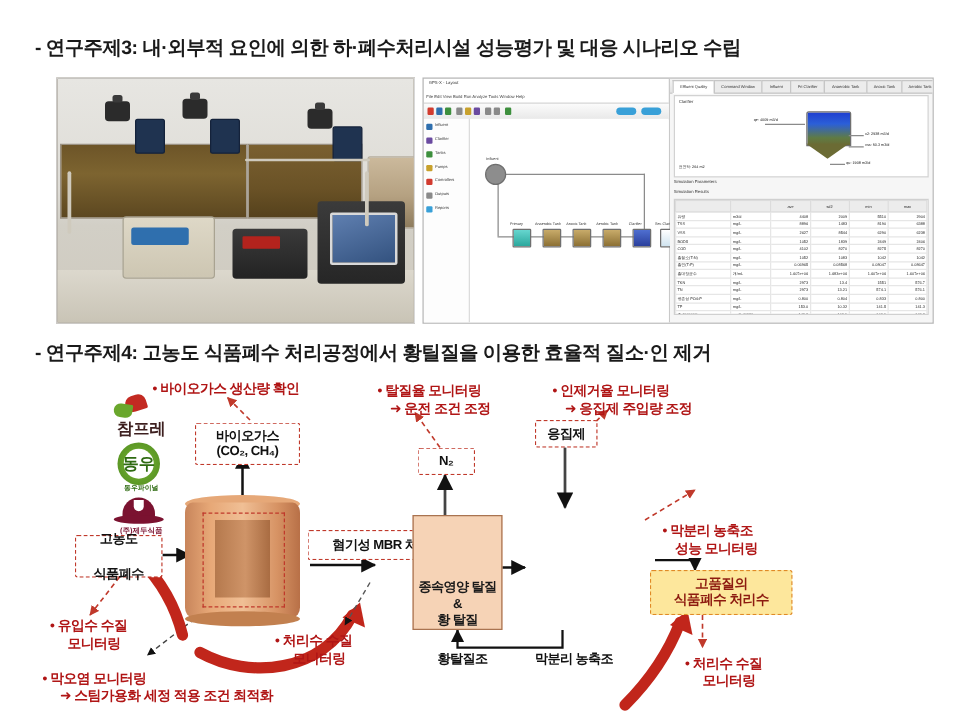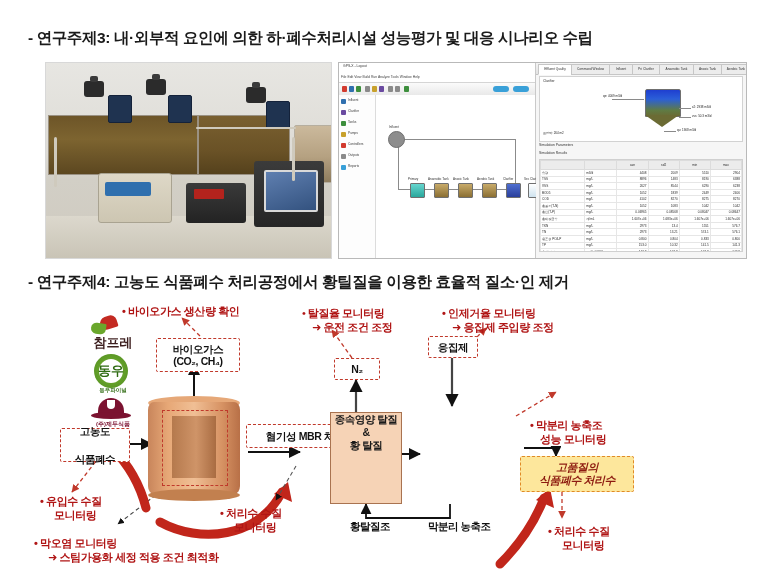--- a/index.html
+++ b/index.html
@@ -120,21 +120,21 @@
   }
   .ybox{
     position:absolute;border:1.6px dashed #e08a27;background:#fde79c;
     color:#8d1b10;font-weight:bold;font-size:11px;line-height:13.5px;
     text-align:center;display:flex;align-items:center;justify-content:center;
     letter-spacing:-0.5px;border-radius:2px;box-sizing:border-box;
   }
   .pbox{
     position:absolute;border:1.3px solid #a97350;background:#f6d3b6;
     color:#1a1a1a;font-weight:bold;font-size:10.5px;line-height:13px;
-    text-align:center;display:flex;align-items:center;justify-content:flex-start;
+    text-align:center;display:flex;align-items:center;justify-content:flex-end;
     letter-spacing:-0.5px;box-sizing:border-box;
   }
   .caption{position:absolute;font-weight:bold;font-size:10.5px;color:#111;
     letter-spacing:-0.5px;white-space:nowrap;}
 
   
   .reactor{position:absolute;left:148px;top:100px;width:92px;height:104px;}
   .reactor .shell{position:absolute;left:0;top:6px;width:92px;height:92px;
     background:linear-gradient(90deg,#c8855b 0%,#e7a877 22%,#f0bf95 50%,#d79364 80%,#b87047 100%);
     border-radius:6px/8px;}
@@ -504,21 +504,21 @@
     </div>
     <div class="logo" style="left:88px;top:102px;width:50px;height:36px;">
       <div class="lg3-hat"></div>
         <div class="lg3-notch"></div>
         <div class="lg3-brim"></div>
       <div class="logo-txt" style="top:22px;font-size:6px;color:#7b1230;">(주)제두식품</div>
     </div>
 
     <div class="note" style="left:122px;top:8px;">• 바이오가스 생산량 확인</div>
 
-    <div class="note" style="left:302px;top:10px;font-family:Liberation Serif, serif;">• 탈질율 모니터링</div>
+    <div class="note" style="left:302px;top:10px;">• 탈질율 모니터링</div>
     <div class="note" style="left:312px;top:24px;">➜ 운전 조건 조정</div>
 
     <div class="note" style="left:442px;top:10px;">• 인제거율 모니터링</div>
     <div class="note" style="left:452px;top:24px;">➜ 응집제 주입량 조정</div>
 
     <div class="note" style="left:530px;top:122px;">• 막분리 농축조</div>
     <div class="note" style="left:540px;top:136px;">성능 모니터링</div>
 
     <div class="note" style="left:40px;top:198px;">• 유입수 수질</div>
     <div class="note" style="left:54px;top:212px;">모니터링</div>
@@ -548,21 +548,21 @@
 
     <div class="dbox" style="left:428px;top:40px;width:50px;height:22px;">응집제</div>
 
     <div class="pbox" style="left:330px;top:116px;width:72px;height:92px;flex-direction:column;">
       <span>종속영양 탈질</span>
       <span>&amp;</span>
       <span>황 탈질</span>
     </div>
 
 
-    <div class="ybox" style="left:520px;top:160px;width:114px;height:36px;flex-direction:column;font-style:italic;">
+    <div class="ybox" style="left:520px;top:160px;width:114px;height:36px;flex-direction:column;">
       <span>고품질의</span>
       <span>식품폐수 처리수</span>
     </div>
 
     <div class="reactor">
       <div class="toplid"></div>
       <div class="shell"></div>
       <div class="mem"></div>
       <div class="memdash"></div>
       <div class="botlid"></div>

